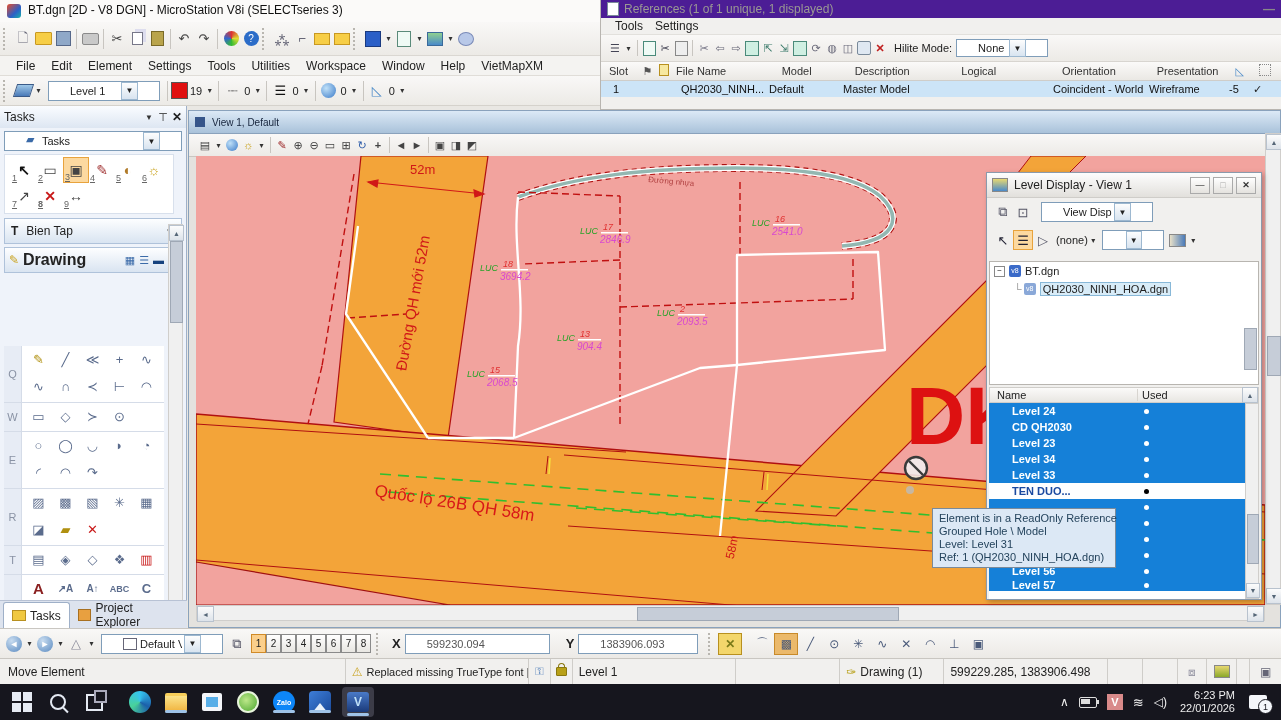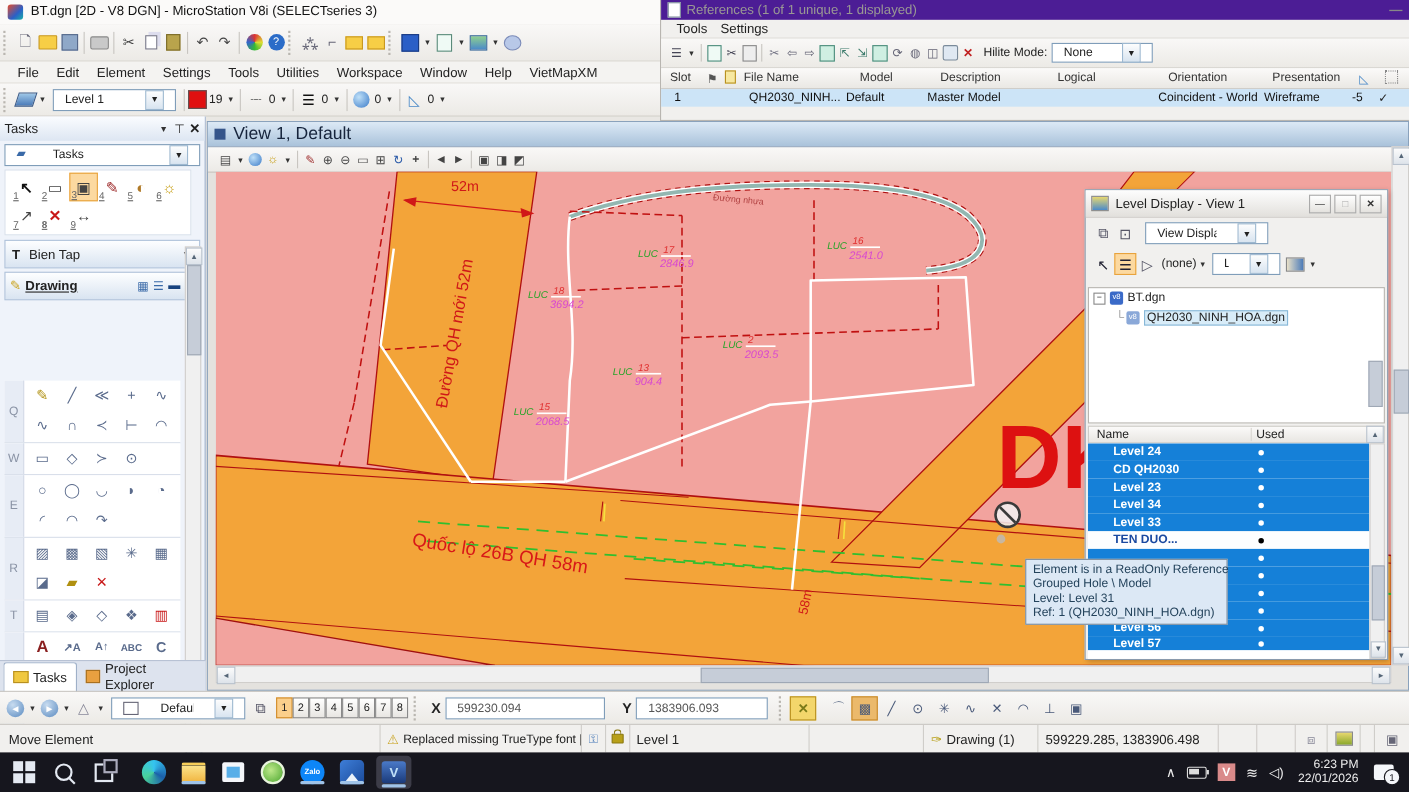--- a/index.html
+++ b/index.html
@@ -8,21 +8,21 @@
   .abs{position:absolute;}
   .flex{display:flex;align-items:center;}
   .tb{background:linear-gradient(#F9F8F7,#ECEAE6);}
   .icn{display:inline-flex;align-items:center;justify-content:center;width:20px;height:20px;
        font-size:13px;color:#444;flex:0 0 auto;}
   .icn16{width:16px;height:16px;font-size:11px;}
   .sep{width:1px;height:20px;background:#C8C5C0;margin:0 3px;flex:0 0 auto;}
   .grip{width:5px;height:22px;border-left:2px dotted #B9B6B0;margin:0 3px 0 1px;flex:0 0 auto;}
   .dd{font-size:8px;color:#333;width:11px;text-align:center;flex:0 0 auto;}
   .combo{background:#fff;border:1px solid #7F9DB9;display:flex;align-items:center;
-         font-size:11px;padding:0 10px;height:20px;box-sizing:border-box;gap:17px;}
+         font-size:11px;padding:0 21px;height:20px;box-sizing:border-box;}
   .combo .cv{flex:1;overflow:hidden;white-space:nowrap;}
   .combo .ca{width:15px;height:16px;background:linear-gradient(#FDFDFD,#D8E4F0);
              border:1px solid #9DB8D0;font-size:8px;display:flex;align-items:center;justify-content:center;margin-left:2px;}
   .menu-item{padding:1px 8px;cursor:default;}
   .swatch{width:15px;height:15px;border:1px solid #555;flex:0 0 auto;}
   .num{font-size:11px;margin:0 2px;}
   .panelhead{background:linear-gradient(#FDFEFF,#D9E4F1);border:1px solid #AFC2DA;}
   .lvl-row{height:16px;display:flex;align-items:center;background:#1580D8;color:#fff;
            font-weight:bold;font-size:11px;}
   .lvl-row .nm{padding-left:23px;flex:1;white-space:nowrap;overflow:hidden;}
@@ -202,21 +202,21 @@
       <span class="task-icn" style="color:#C81818;font-weight:bold;">✕<span class="n">8</span></span>
       <span class="task-icn">↔<span class="n">9</span></span>
     </div>
     <div class="flex panelhead" style="height:24px;margin:4px 4px 0 4px;padding:0 6px;">
       <b style="margin-right:8px;">T</b>
       <span style="flex:1;">Bien Tap</span>
       <span class="dd">▼</span>
     </div>
     <div class="flex panelhead" style="height:24px;margin:3px 4px 0 4px;padding:0 4px;">
       <span style="color:#C8A018;font-size:12px;margin-right:4px;">✎</span>
-      <b style="flex:1;font-size:12px;text-decoration:underline;">Drawing</b>
+      <b style="flex:1;font-size:16px;">Drawing</b>
       <span style="color:#3A6AA8;font-size:11px;margin:0 2px;">▦</span>
       <span style="color:#3A6AA8;font-size:11px;margin:0 2px;">☰</span>
       <span style="color:#16427E;font-size:11px;margin:0 2px;">▬</span>
       <span class="dd">▲</span>
     </div>
     <div class="abs" style="left:4px;top:240px;width:160px;">
       <div class="toolrow" style="height:56px;">
         <span class="letter">Q</span>
         <span class="cells">
           <span class="tcell" style="color:#B09010;">✎</span>
@@ -321,21 +321,21 @@
       <span class="flex" style="height:24px;padding:0 8px;">
         <span style="width:12px;height:10px;background:#E8A040;border:1px solid #A87020;margin-right:4px;"></span>
         <span>Project Explorer</span>
       </span>
     </div>
   </div>
 
   <div class="abs" style="left:188px;top:110px;width:1093px;height:518px;background:#E4E2DE;border:1px solid #8AA2BC;box-sizing:border-box;">
     <div class="flex" style="height:22px;background:linear-gradient(#DCE9F6,#A9C2DA);border-bottom:1px solid #8AA2BC;padding:0 6px;">
       <span style="width:10px;height:10px;background:#35558A;margin-right:7px;"></span>
-      <span style="font-size:16px;color:#16243C;">View 1, Default</span>
+      <span style="font-size:10px;color:#16243C;">View 1, Default</span>
     </div>
     <div class="flex tb" style="height:22px;border-bottom:1px solid #C9C6C1;padding-left:8px;">
       <span class="icn icn16">▤</span>
         <span class="dd">▾</span>
       <span class="icn icn16">
           <span style="width:12px;height:12px;border-radius:50%;background:radial-gradient(circle at 35% 35%,#BFE0F8,#3A7AC8);"></span>
         </span>
       <span class="icn icn16" style="color:#C8A018;">☼</span>
         <span class="dd">▾</span>
       <span class="sep" style="height:16px;"></span>

